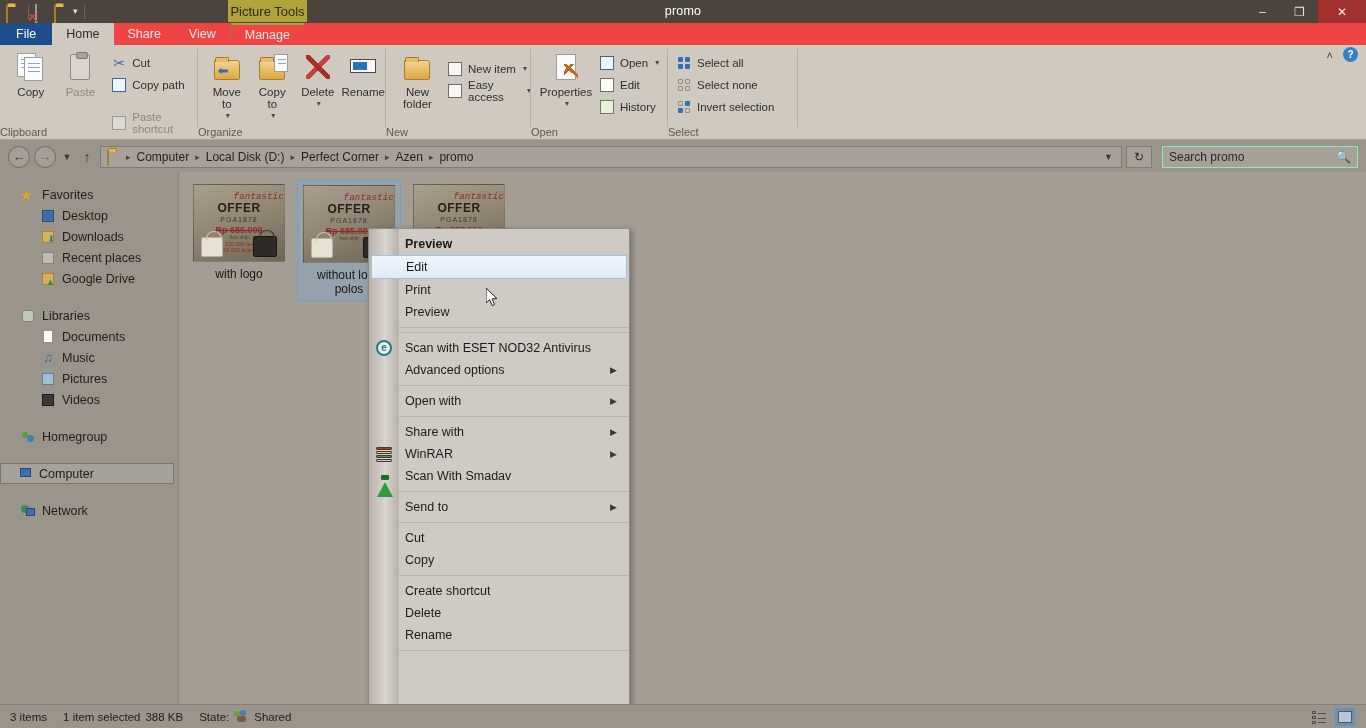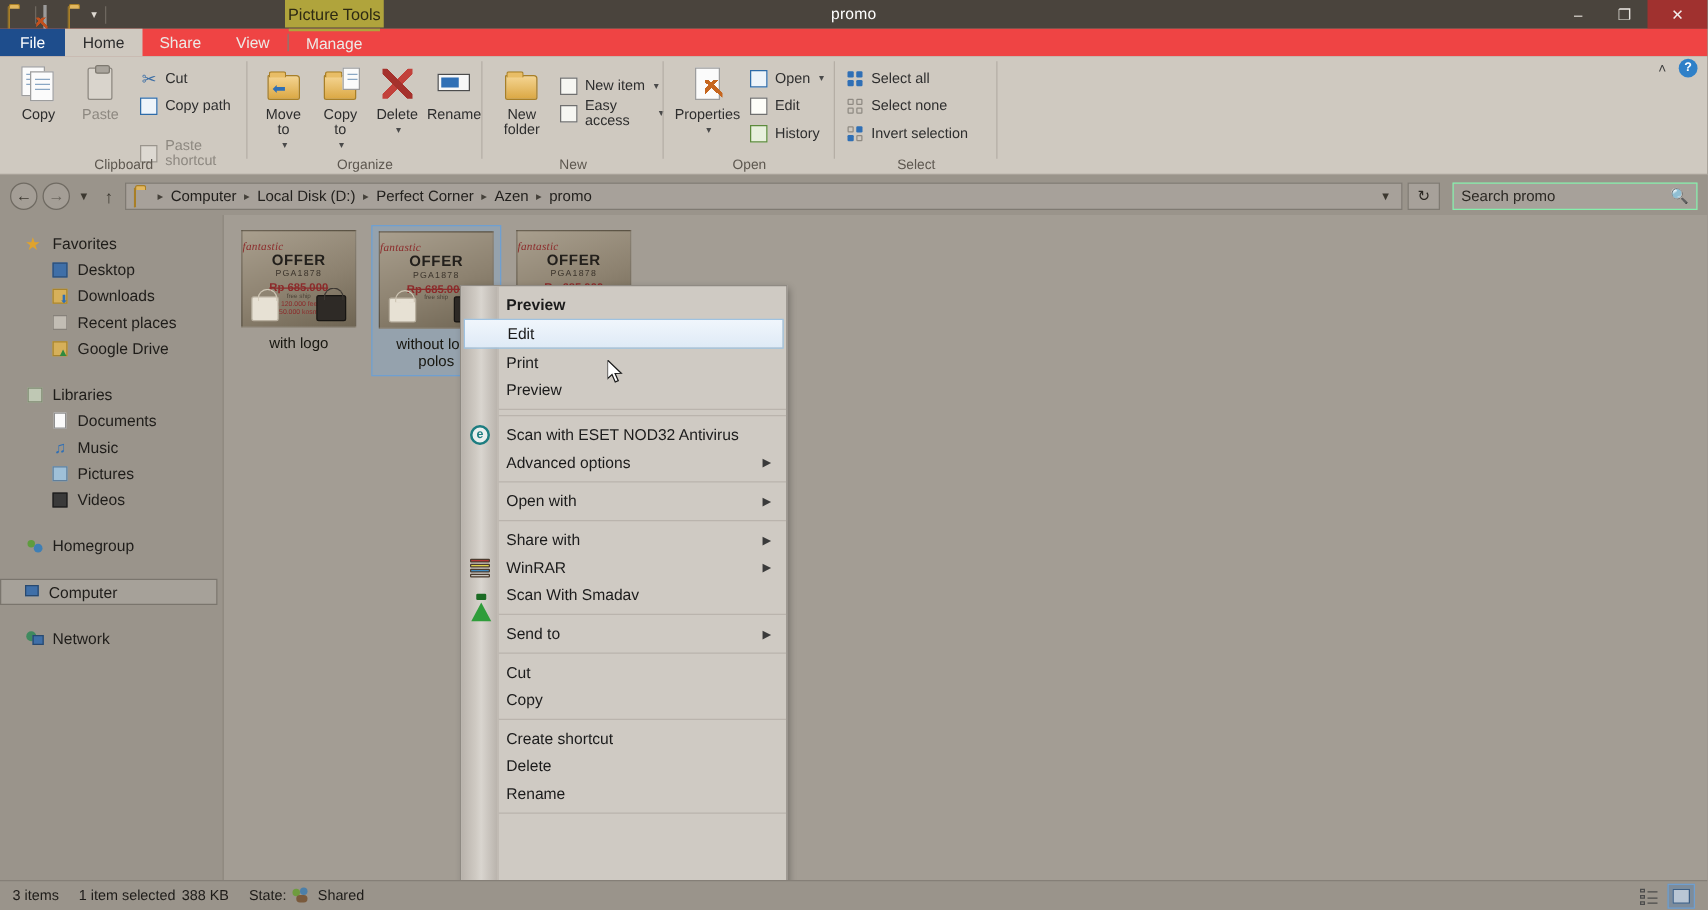--- a/index.html
+++ b/index.html
@@ -74,21 +74,21 @@
   }
   .rb-right { position:absolute; right:8px; top:2px; display:flex; align-items:center; gap:10px; }
   .chev-up { color:#3c3c3c; font-size:11px; }
   .help-btn {
     width:15px; height:15px; border-radius:50%;
     background:#2f80c8; color:#fff; font-size:10px; font-weight:bold;
     display:flex; align-items:center; justify-content:center;
   }
   .grp { position:absolute; top:0; height:94px; }
   .grp-label {
-    position:absolute; bottom:1px; left:0; width:100%; text-align:center;
+    position:absolute; bottom:1px; left:0; width:100%; 
     font-size:11px; color:#5d574f;
   }
   .grp-sep { position:absolute; top:4px; width:1px; height:78px; background:#b5aea5; }
   .grp-body { display:flex; align-items:flex-start; padding-top:6px; height:80px; }
   .big-btn {
     width:54px; display:flex; flex-direction:column; align-items:center;
     font-size:11.5px; color:#2e2e2e; text-align:center; line-height:12px;
   }
   .big-btn .lbl { margin-top:3px; }
   .big-btn.dis { color:#8d8880; }
@@ -205,22 +205,22 @@
   }
   .items { position:absolute; left:8px; top:8px; display:flex; gap:6px; }
   .item { width:104px; display:flex; flex-direction:column; align-items:center; padding:4px 2px; }
   .item.sel { background:rgba(125,170,215,.38); border:1px solid #6f9fd0; }
   .thumb {
     width:92px; height:78px; position:relative; overflow:hidden;
     background:linear-gradient(160deg,#a99f8e 0%, #8d8270 55%, #6f6553 100%);
     border:1px solid rgba(0,0,0,.18);
   }
   .th-fantastic {
-    position:absolute; top:7px; left:0; width:100%; text-align:left;
-    font-family:Liberation Serif, serif; font-style:italic;
+    position:absolute; top:7px; left:0; width:100%; text-align:right;
+    font-family:Liberation Mono, monospace; font-style:italic;
     color:#8c2b2b; font-size:9px; letter-spacing:.2px;
   }
   .th-offer {
     position:absolute; top:15px; left:0; width:100%; text-align:center;
     color:#23201c; font-size:12px; font-weight:bold; letter-spacing:.5px; line-height:16px;
   }
   .th-code {
     position:absolute; top:31px; left:0; width:100%; text-align:center;
     color:#3c352c; font-size:7px; letter-spacing:1px;
   }

